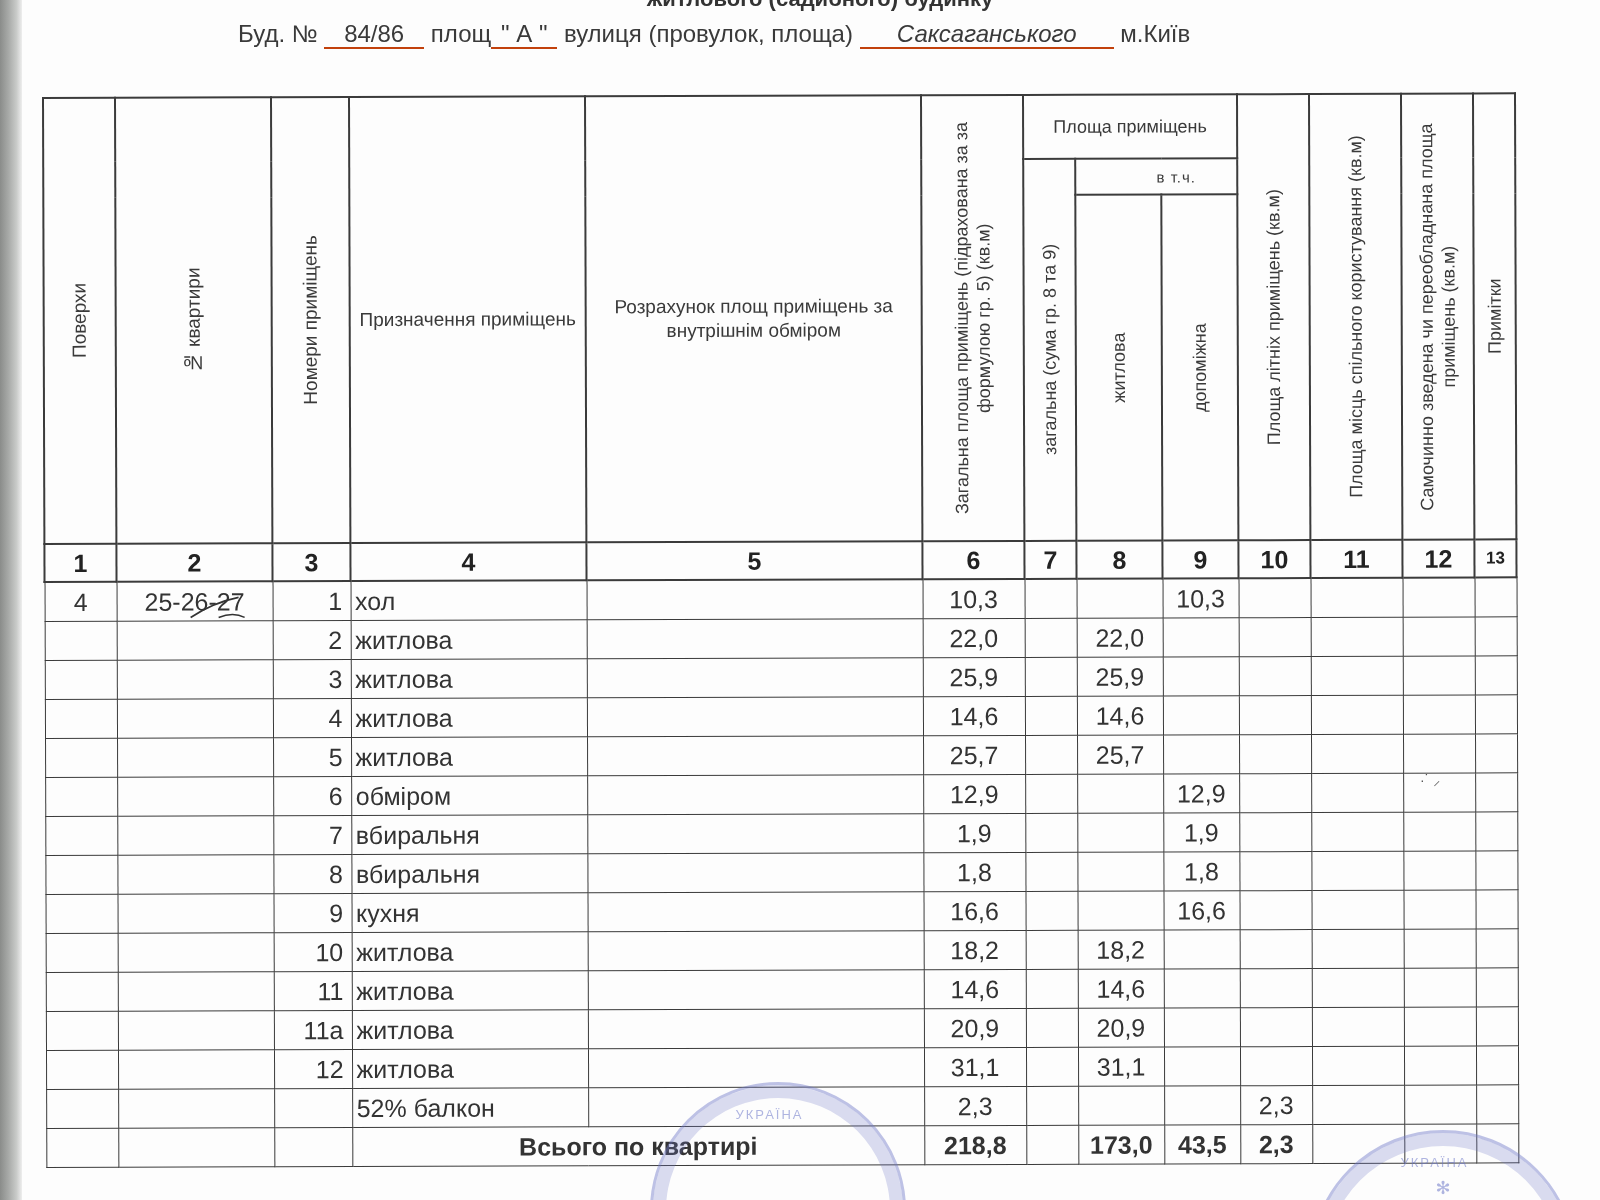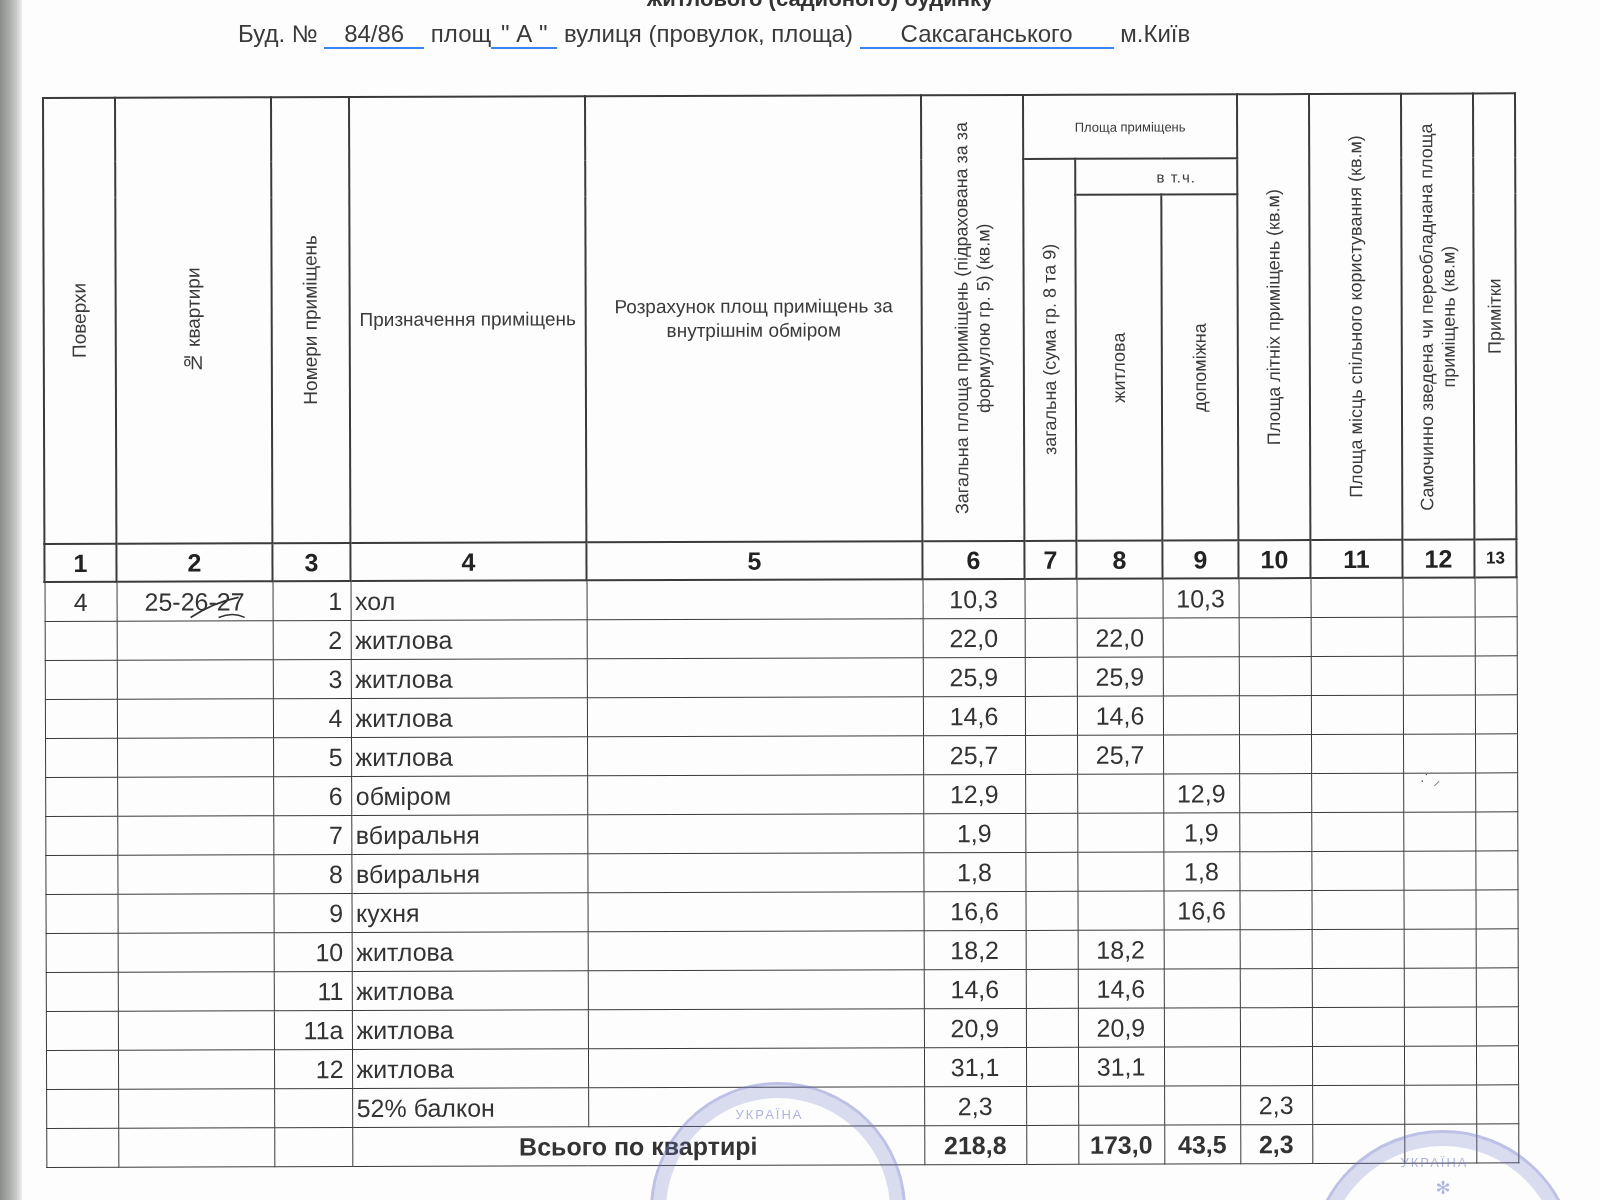--- a/index.html
+++ b/index.html
@@ -17,25 +17,25 @@
     position: absolute; left: 0; width: 1600px; top: -14px;
     text-align: center; font-size: 22px; font-weight: bold; color: #333;
     padding-left: 20px;
   }
   .subtitle {
     position: absolute; top: 20px; left: 238px;
     font-size: 24px; color: #3a3a3a; white-space: nowrap;
   }
   .subtitle .u {
     display: inline-block; text-align: center;
-    border-bottom: 2px solid #3b82f6; line-height: 26px;
+    border-bottom: 2px solid #c2410c; line-height: 26px;
   }
   .subtitle .u.num { width: 100px; }
   .subtitle .u.lit { width: 66px; }
-  .subtitle .u.str { width: 254px; }
+  .subtitle .u.str { width: 254px; font-style: italic; }
 
   .sheet {
     position: absolute; left: 42px; top: 97px;
     border-collapse: collapse; table-layout: fixed;
     transform: rotate(-0.18deg); transform-origin: 0 0;
   }
   .sheet td, .sheet th {
     border: 1.5px solid #3b3b3b; padding: 0; margin: 0;
     font-weight: normal; overflow: hidden;
   }
@@ -45,21 +45,21 @@
     writing-mode: vertical-rl; transform: rotate(180deg);
     font-size: 19px; color: #3a3a3a; line-height: 24px;
     margin: 0 auto; text-align: center;
   }
   .vert.small { font-size: 18px; line-height: 22px; }
   .num-row th {
     height: 36px; font-size: 25px; font-weight: bold; color: #222;
     text-align: center; border-width: 2.5px;
   }
   .num-row th.c13 { font-size: 17px; }
-  .sub-hdr { font-size: 13px; color: #3a3a3a; text-align: center; }
+  .sub-hdr { font-size: 18px; color: #3a3a3a; text-align: center; }
   .sub-hdr.small { font-size: 15px; letter-spacing: 1px; padding-left: 40px; }
 
   tbody td {
     height: 38px; font-size: 25px; color: #333; text-align: center;
     border-color: #555;
   }
   tbody td.name { text-align: left; padding-left: 4px; }
   tbody td.room { text-align: right; padding-right: 8px; }
   tbody tr.total td { font-weight: bold; height: 38px; }
   tbody tr.total td.total-label { text-align: center; }

